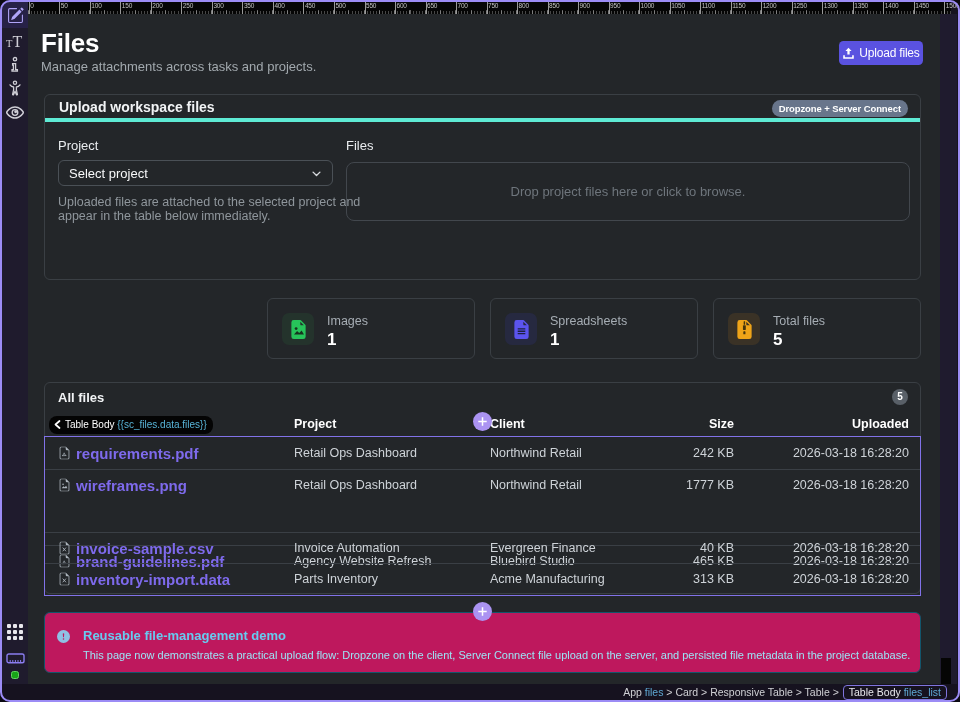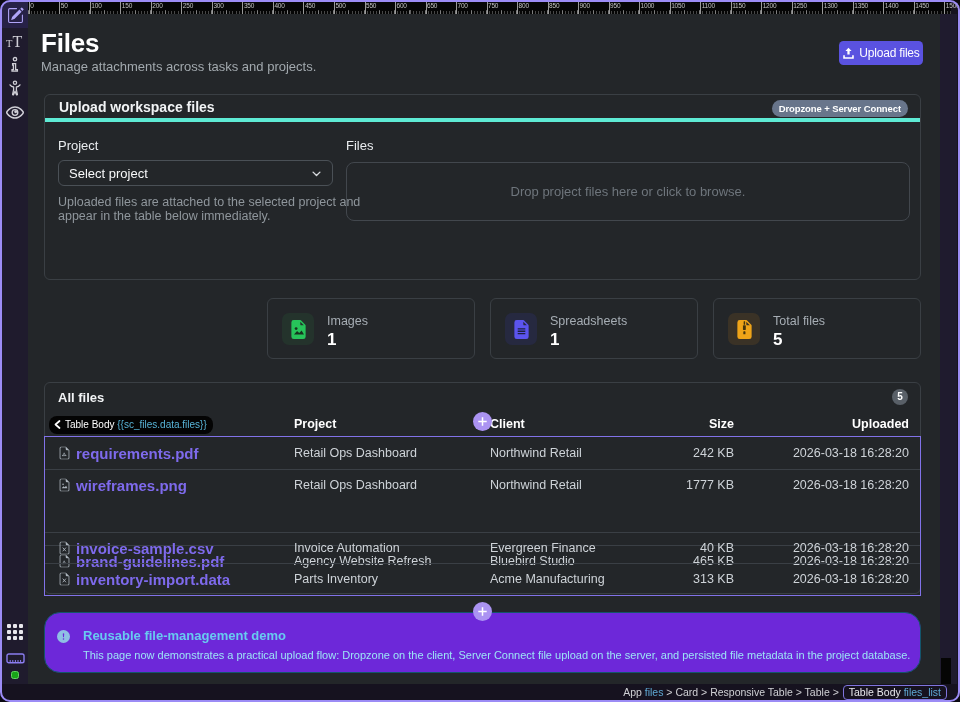--- a/index.html
+++ b/index.html
@@ -87,22 +87,22 @@
 .trow { position:absolute; left:0; width:875px; height:31.5px; font-size:12.5px; color:#ced3d8; }
 .flink { color:#7e6aec; font-size:15px; font-weight:600; }
 #tooltip { position:absolute; left:4px; top:32.5px; height:18px; background:#040404;
   border-radius:8px; color:#fff; font-size:10px; display:flex; align-items:center;
   padding:0 6px 0 5px; gap:4px; z-index:5; }
 #tooltip .tblue { color:#58b4d8; }
 .plus { position:absolute; width:19px; height:19px; border-radius:50%; background:#ab93f2;
   color:#fff; font-size:15px; font-weight:400; display:flex; align-items:center;
   justify-content:center; z-index:6; line-height:1; }
 
-#alert { position:absolute; left:16px; top:598px; width:877px; height:61px; background:#6d28d9;
-  border:1px solid #13556b; border-radius:16px;padding-left:14px; }
+#alert { position:absolute; left:16px; top:598px; width:877px; height:61px; background:#be185d;
+  border:1px solid #13556b; border-radius:6px;padding-left:14px; }
 #alert .ttl { position:absolute; left:38px; top:14.5px; font-size:13px; font-weight:700;
   color:#68cbf0; }
 #alert .dsc { position:absolute; left:38px; top:36px; font-size:11px; color:#9ce4f6; white-space:nowrap; }
 #alert .ic { position:absolute; left:12px; top:16px; }
 </style></head>
 <body>
 <div id="win">
   <div id="canvas">
     <div id="h1">Files</div>
     <div id="sub">Manage attachments across tasks and projects.</div>

